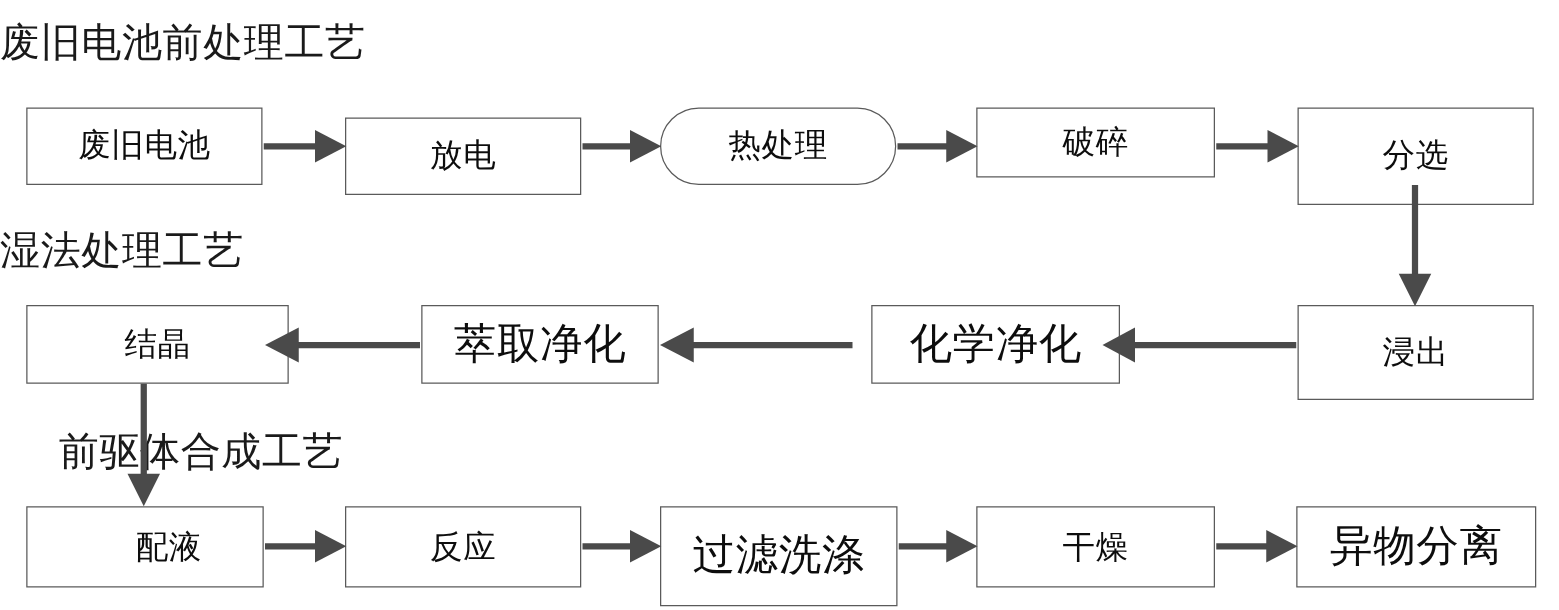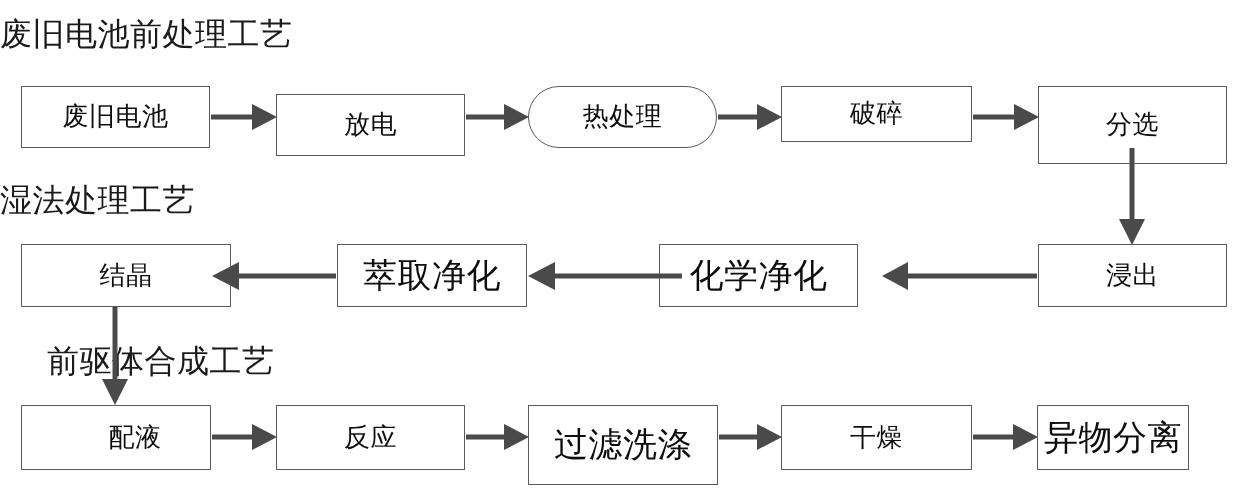--- a/index.html
+++ b/index.html
@@ -76,33 +76,33 @@
   <div class="node" style="left:528px; top:86px; width:189px; height:62px;border-radius:31px;">热处理</div>
 
   <div class="node" style="left:781px; top:86px; width:191px; height:56px;">破碎</div>
 
   <div class="node" style="left:1038px; top:86px; width:189px; height:78px;">分选</div>
 
   <div class="node" style="left:21px; top:244px; width:210px; height:63px;">结晶</div>
 
   <div class="node wide-text" style="left:337px; top:244px; width:190px; height:63px;">萃取净化</div>
 
-  <div class="node wide-text" style="left:659px; top:244px; width:199px; height:63px;">化学净化</div>
+  <div class="node wide-text" style="left:697px; top:244px; width:199px; height:63px;">化学净化</div>
 
-  <div class="node" style="left:1038px; top:244px; width:189px; height:63px;">浸出</div>
+  <div class="node" style="left:1038px; top:244px; width:189px; height:76px;">浸出</div>
 
   <div class="node" style="left:21px; top:405px; width:190px; height:65px;padding-left:38px;">配液</div>
 
   <div class="node" style="left:276px; top:405px; width:189px; height:65px;">反应</div>
 
   <div class="node wide-text" style="left:528px; top:405px; width:190px; height:80px;">过滤洗涤</div>
 
   <div class="node" style="left:781px; top:405px; width:191px; height:65px;text-align:right;">干燥</div>
 
-  <div class="node wide-text" style="left:1037px; top:405px; width:152px; height:65px;">异物分离</div>
+  <div class="node wide-text" style="left:1037px; top:405px; width:192px; height:65px;">异物分离</div>
 
   <svg class="edges" viewBox="0 0 1247 488">
 
     <g>
       <line class="edge-line" x1="211" y1="117" x2="254" y2="117"></line>
       <polygon class="edge-head" points="252,104 277,117 252,130"></polygon>
     </g>
     <g>
       <line class="edge-line" x1="466" y1="117" x2="506" y2="117"></line>
       <polygon class="edge-head" points="504,104 529,117 504,130"></polygon>

